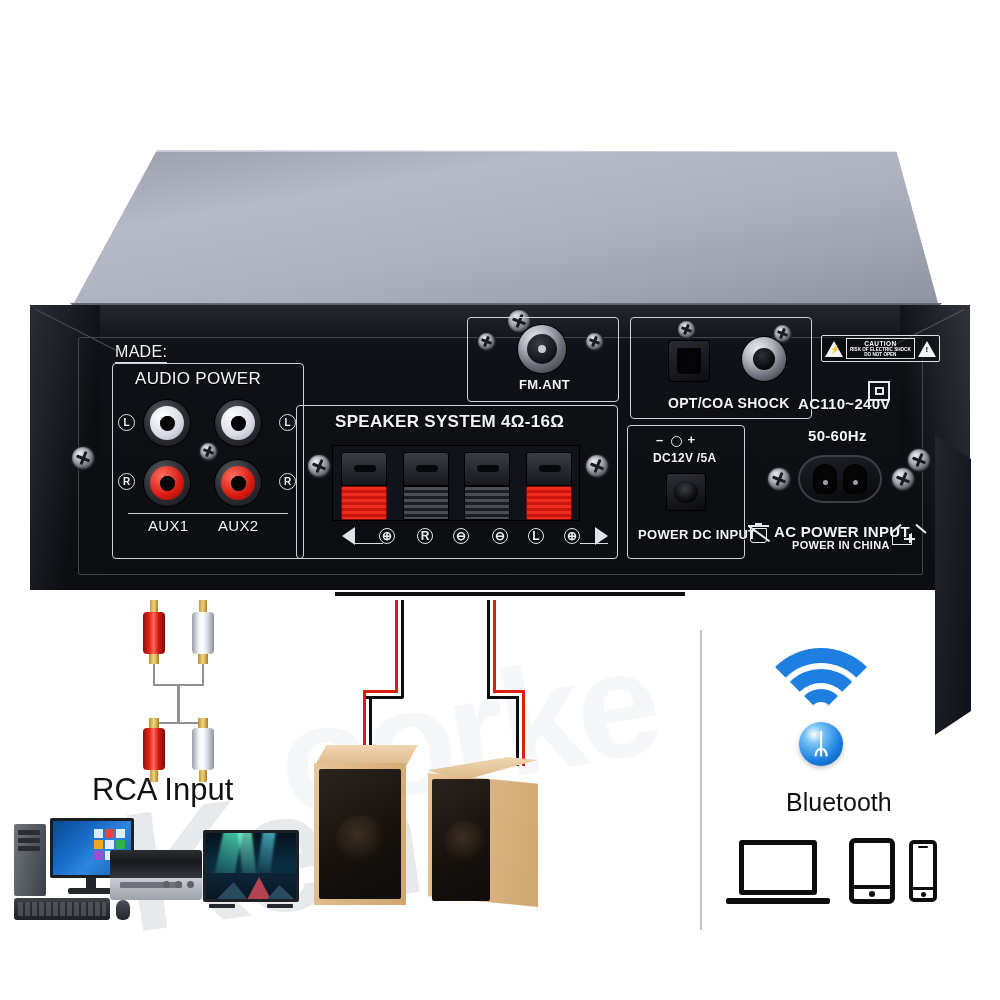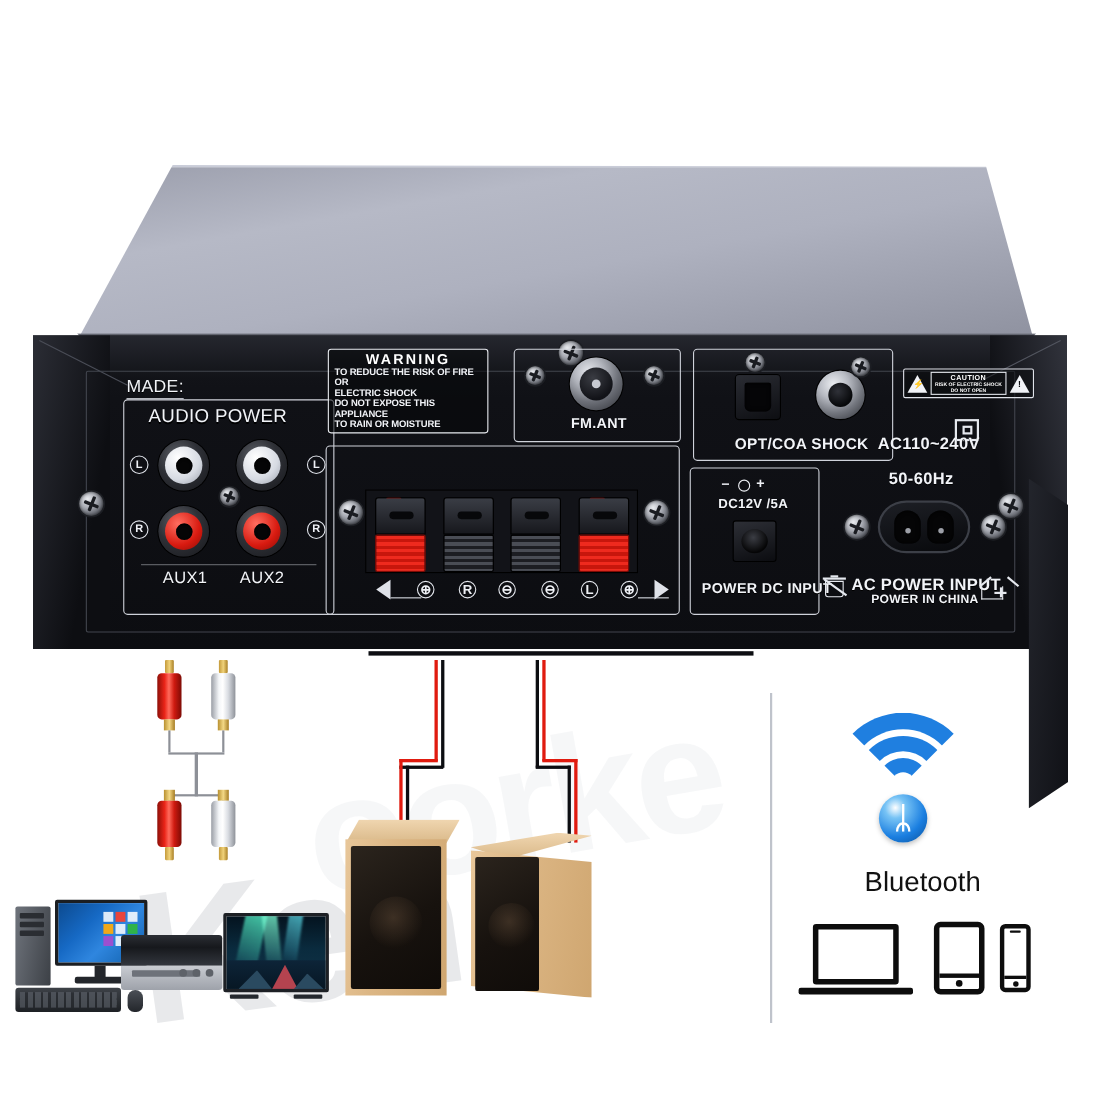--- a/index.html
+++ b/index.html
@@ -345,39 +345,33 @@
           </div>
         </div>
       <div class="screw sm" style="left:170px; top:138px;"></div>
 
       <div class="plate" style="left:98px; top:208px; width:160px; height:0px; border-width:0 0 1.5px 0;"></div>
       <div class="plate-label" style="left:118px; top:212px; font-size:15px; font-weight:normal;">AUX1</div>
       <div class="plate-label" style="left:188px; top:212px; font-size:15px; font-weight:normal;">AUX2</div>
 
       <div class="screw" style="left:42px; top:142px;"></div>
 
-      <div class="warnbox" style="left:268px; top:12px; width:146px;">
-        <div class="warn-title">WARNING</div>
-        <div class="warn-body">TO REDUCE THE RISK OF FIRE OR</div>
-        <div class="warn-body">ELECTRIC SHOCK</div>
-        <div class="warn-body">DO NOT EXPOSE THIS APPLIANCE</div>
-        <div class="warn-body">TO RAIN OR MOISTURE</div>
-      </div>
 
       <div class="plate" style="left:437px; top:12px; width:152px; height:85px;"></div>
       <div class="fm-jack" style="left:488px; top:20px;">
         <div class="fm-inner">
             <div class="fm-pin"></div>
           </div>
       </div>
       <div class="screw sm" style="left:448px; top:28px;"></div>
       <div class="screw sm" style="left:556px; top:28px;"></div>
       <div class="plate-label" style="left:489px; top:72px; font-size:13px;">FM.ANT</div>
 
       <div class="plate" style="left:266px; top:100px; width:322px; height:154px;"></div>
+      <div class="plate-label" style="left:305px; top:107px; font-size:17px;">SPEAKER SYSTEM 4Ω-16Ω</div>
 
       <div class="spk-block" style="left:302px; top:140px; width:248px; height:76px;">
         <div class="spk-post">
           <div class="spk-dot red" style="left:18px; top:6px;"></div>
           <div class="spk-lever"></div>
             <div class="spk-pad red"></div>
         </div>
         <div class="spk-post">
           <div class="spk-lever"></div>
             <div class="spk-pad blk"></div>
@@ -506,20 +500,21 @@
       <div class="neck"></div>
         <div class="barrel red"></div>
         <div class="tipgold"></div>
     </div>
     <div class="plug" style="left:192px; top:718px;">
       <div class="neck"></div>
         <div class="barrel white"></div>
         <div class="tipgold"></div>
     </div>
   </div>
+  <div class="rca-caption" style="left:92px; top:772px;">RCA Input</div>
 
   <div>
     <div class="spkwire-k" style="left:401px; top:600px; height:98px;"></div>
     <div class="spkwire-r" style="left:395px; top:600px; height:92px;"></div>
     <div class="spkwire-rh" style="left:363px; top:690px; width:35px;"></div>
     <div class="spkwire-kh" style="left:363px; top:696px; width:40px;"></div>
     <div class="spkwire-r" style="left:363px; top:690px; height:60px;"></div>
     <div class="spkwire-k" style="left:369px; top:696px; height:54px;"></div>
   </div>
   <div>

